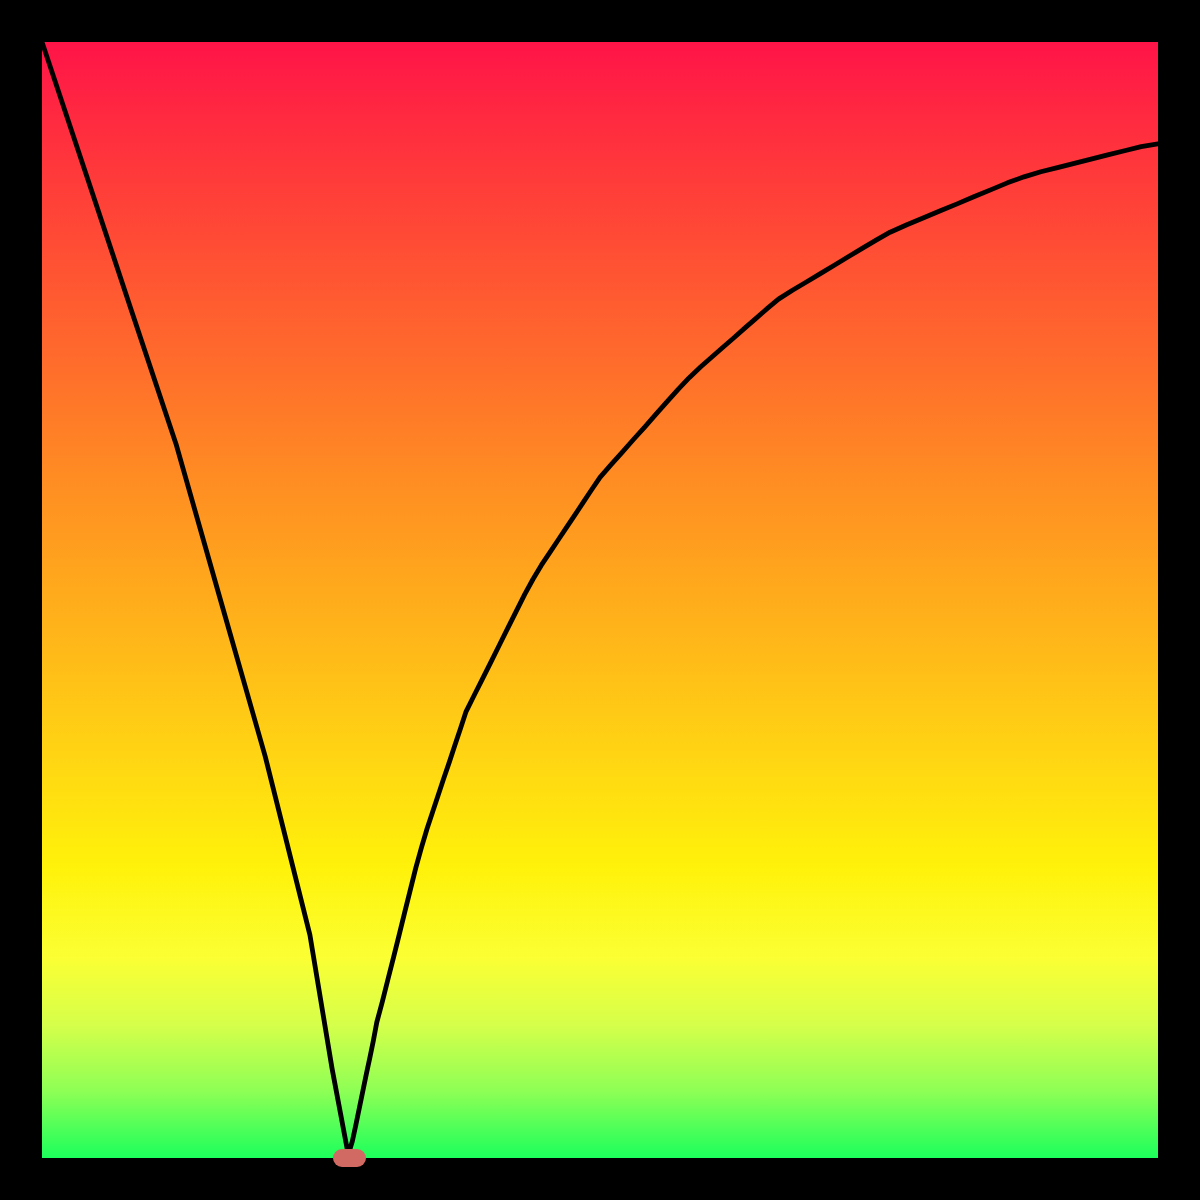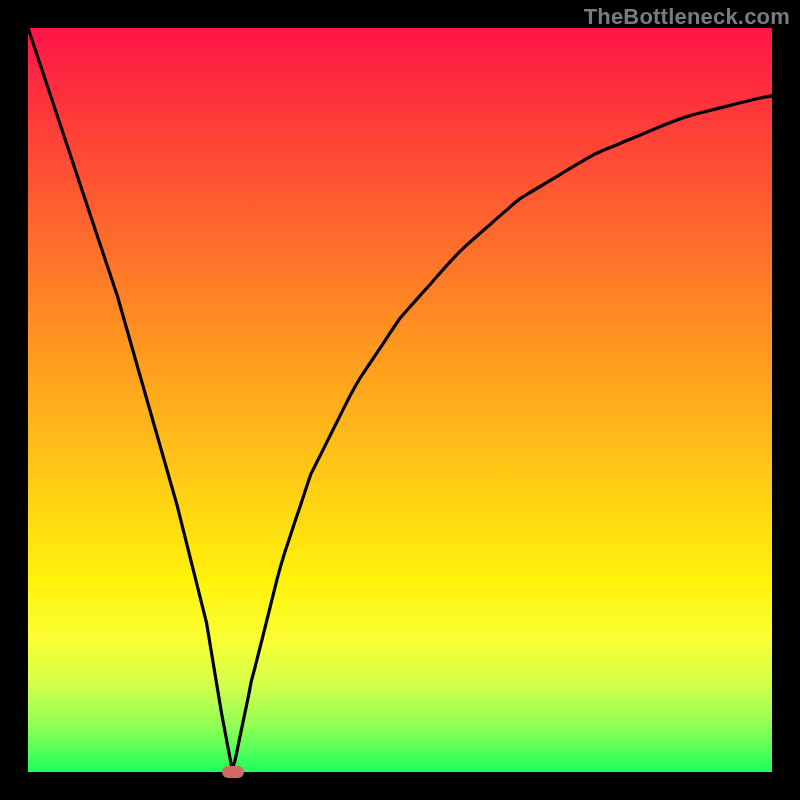--- a/index.html
+++ b/index.html
@@ -63,21 +63,20 @@
     border-radius: 6px;
     background: #d06a62;
     transform: translate(-50%, -50%);
   }
 </style>
 </head>
 <body>
 
 <div class="frame">
 
-  <div class="watermark">TheBottleneck.com</div>
 
   <div class="plot">
 
     <svg class="curve-svg" viewBox="0 0 744 744" preserveAspectRatio="none">
       <path id="curve-path" d="M 0.0 0.0 L 29.8 89.3 L 59.5 178.6 L 89.3 267.8 L 119.0 372.0 L 148.8 476.2 L 178.6 595.2 L 193.4 684.5 L 204.6 744.0 L 204.6 740.3 L 206.9 732.8 L 209.3 721.7 L 211.6 710.5 L 213.9 699.4 L 216.2 688.2 L 218.6 677.0 L 220.9 665.9 L 223.2 653.5 L 226.9 639.8 L 230.6 625.0 L 234.4 610.1 L 238.1 595.2 L 241.8 580.3 L 245.5 565.4 L 249.2 550.6 L 253.0 536.9 L 256.7 524.5 L 260.4 513.4 L 264.1 502.2 L 267.8 491.0 L 271.6 479.9 L 275.3 468.7 L 279.0 457.6 L 282.7 446.4 L 288.3 435.2 L 293.9 424.1 L 299.5 412.9 L 305.0 401.8 L 310.6 390.6 L 316.2 379.4 L 321.8 368.3 L 327.4 358.0 L 332.9 348.8 L 338.5 340.4 L 344.1 332.0 L 349.7 323.6 L 355.3 315.3 L 360.8 306.9 L 366.4 298.5 L 372.0 290.2 L 379.4 281.8 L 386.9 273.4 L 394.3 265.0 L 401.8 256.7 L 409.2 248.3 L 416.6 239.9 L 424.1 231.6 L 431.5 223.8 L 439.0 216.7 L 446.4 210.2 L 453.8 203.7 L 461.3 197.2 L 468.7 190.6 L 476.2 184.1 L 483.6 177.6 L 491.0 171.4 L 500.3 165.5 L 509.6 160.0 L 518.9 154.4 L 528.2 148.8 L 537.5 143.2 L 546.8 137.6 L 556.1 132.1 L 565.4 126.8 L 576.6 121.8 L 587.8 117.2 L 598.9 112.5 L 610.1 107.9 L 621.2 103.2 L 632.4 98.6 L 643.6 93.9 L 654.7 89.9 L 665.9 86.5 L 677.0 83.7 L 688.2 80.9 L 699.4 78.1 L 710.5 75.3 L 721.7 72.5 L 732.8 69.8 L 744.0 67.9 " fill="none" stroke="#000" stroke-width="3.2" stroke-linecap="round" stroke-linejoin="round"></path>
     </svg>
 
     <div id="min-marker" class="marker" style="left: 204.6px; top: 744px; background: rgb(208, 106, 98);"></div>
   </div>
 </div>

